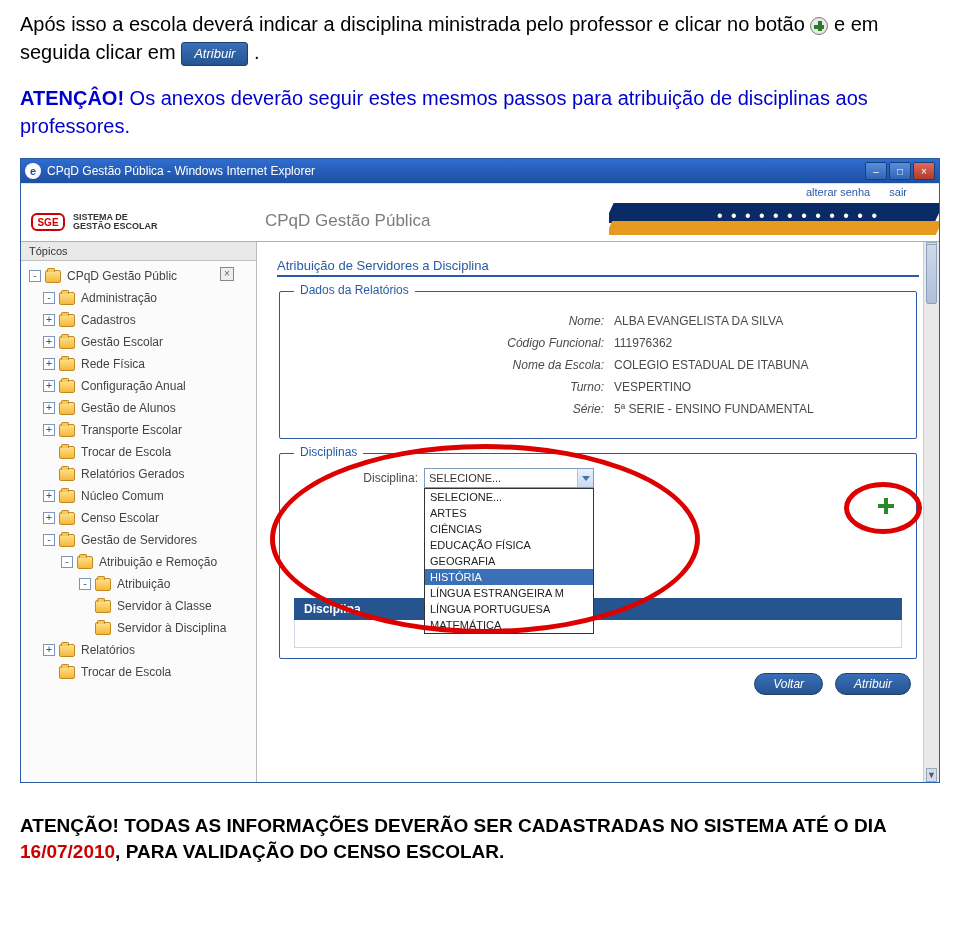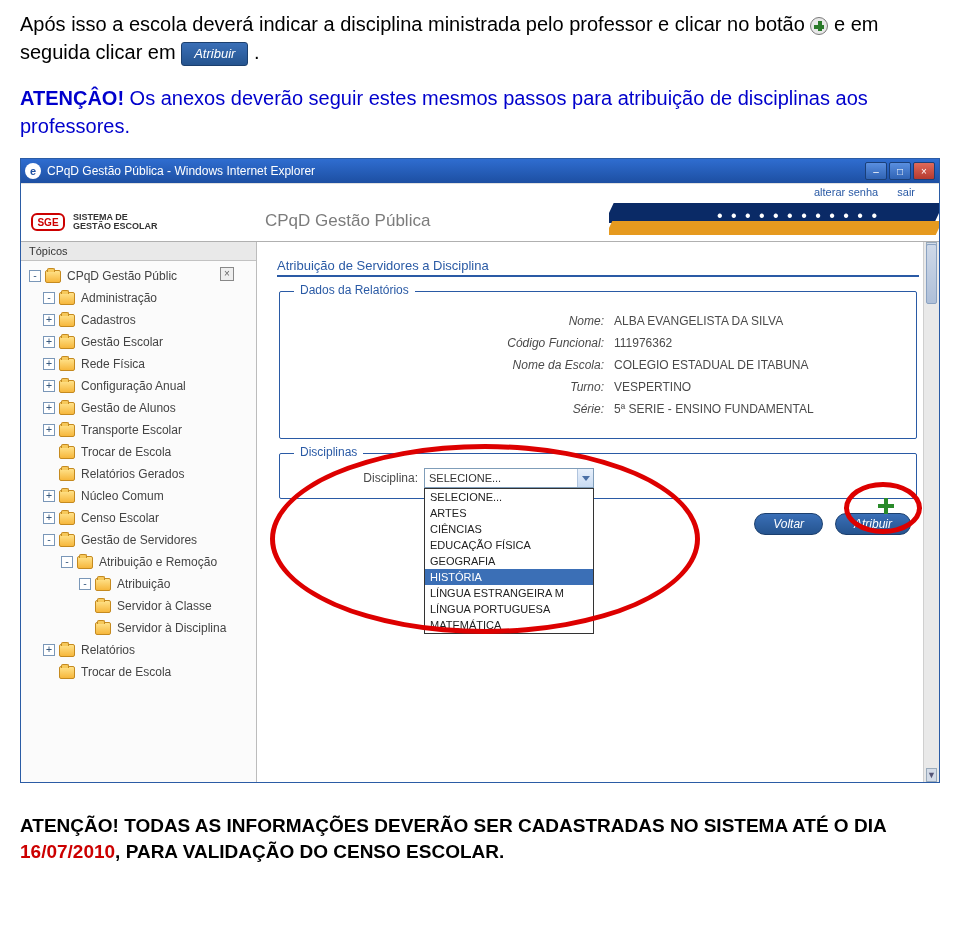--- a/index.html
+++ b/index.html
@@ -28,21 +28,21 @@
   .sge-logo { width:34px; height:18px; border:2px solid #c00; border-radius:6px 6px 6px 6px; color:#c00; font-weight:bold; font-size:10px; display:flex; align-items:center; justify-content:center;}
   .logo-text { font-size:9px; line-height:1.05; color:#333; font-weight:bold;}
   .banner { flex:1; position:relative; height:38px; }
   .banner-title { position:absolute; left:4px; top:8px; font-size:17px; color:#7c7c7c; }
   .banner-graphic { position:absolute; right:0; top:0; height:38px; width:330px; overflow:hidden;}
   .banner-graphic .bar { position:absolute; left:0; right:0; height:20px; transform:skewX(-25deg); }
   .banner-graphic .b1 { background:#0a2a66; top:0; }
   .banner-graphic .b2 { background:#e69a1f; top:18px; height:14px;}
   .banner-dots { position:absolute; right:60px; top:4px; color:#fff; font-size:16px; letter-spacing:2px;}
   .header-links-row { height:20px; position:relative; border-top:1px solid #e0e0e0;}
-  .header-links-row .links { position:absolute; right:24px; top:2px; font-size:11px;}
+  .header-links-row .links { position:absolute; right:32px; top:2px; font-size:11px;}
   .header-links-row .links a { color:#2a5aa5; text-decoration:none; margin-left:16px;}
   
   .app-body { display:flex; min-height:540px; }
   .sidebar { width:236px; border-right:1px solid #bcbcbc; background:#fbfbfb; font-size:12px;}
   .topics-hdr { background:#e9e9e9; border-bottom:1px solid #c2c2c2; padding:3px 8px; font-size:11px; color:#333;}
   .tree { padding:4px 0 4px 4px;}
   .tree-row { display:flex; align-items:center; height:22px; padding-left:4px; color:#444; white-space:nowrap; cursor:pointer;}
   .tree-row .exp { width:12px; height:12px; border:1px solid #7a97b8; background:#fff; color:#37597f; font-size:10px; line-height:10px; text-align:center; margin-right:4px; font-family:monospace;}
   .tree-row .spacer { width:16px; display:inline-block;}
   .folder { width:16px; height:13px; background:linear-gradient(#ffe28a,#f6b73c); border:1px solid #c58a1f; border-radius:2px; margin-right:6px; position:relative;}
@@ -311,20 +311,24 @@
                 <div class="opt">LÍNGUA PORTUGUESA</div>
                 <div class="opt">MATEMÁTICA</div>
               </div>
           </div>
         </div>
 
         <div class="plus-area">
           <div class="plus-small"></div>
         </div>
 
+        <div class="disc-table">
+          <div class="disc-thead">Disciplina</div>
+          <div class="disc-empty"></div>
+        </div>
 
         <div class="red-oval" style="left:-10px; top:-10px; width:430px; height:190px;"></div>
         <div class="red-oval" style="right:-6px; top:28px; width:78px; height:52px;"></div>
       </div>
 
       <div class="action-bar">
         <span class="act-btn">Voltar</span>
         <span class="act-btn">Atribuir</span>
       </div>
     </div>

